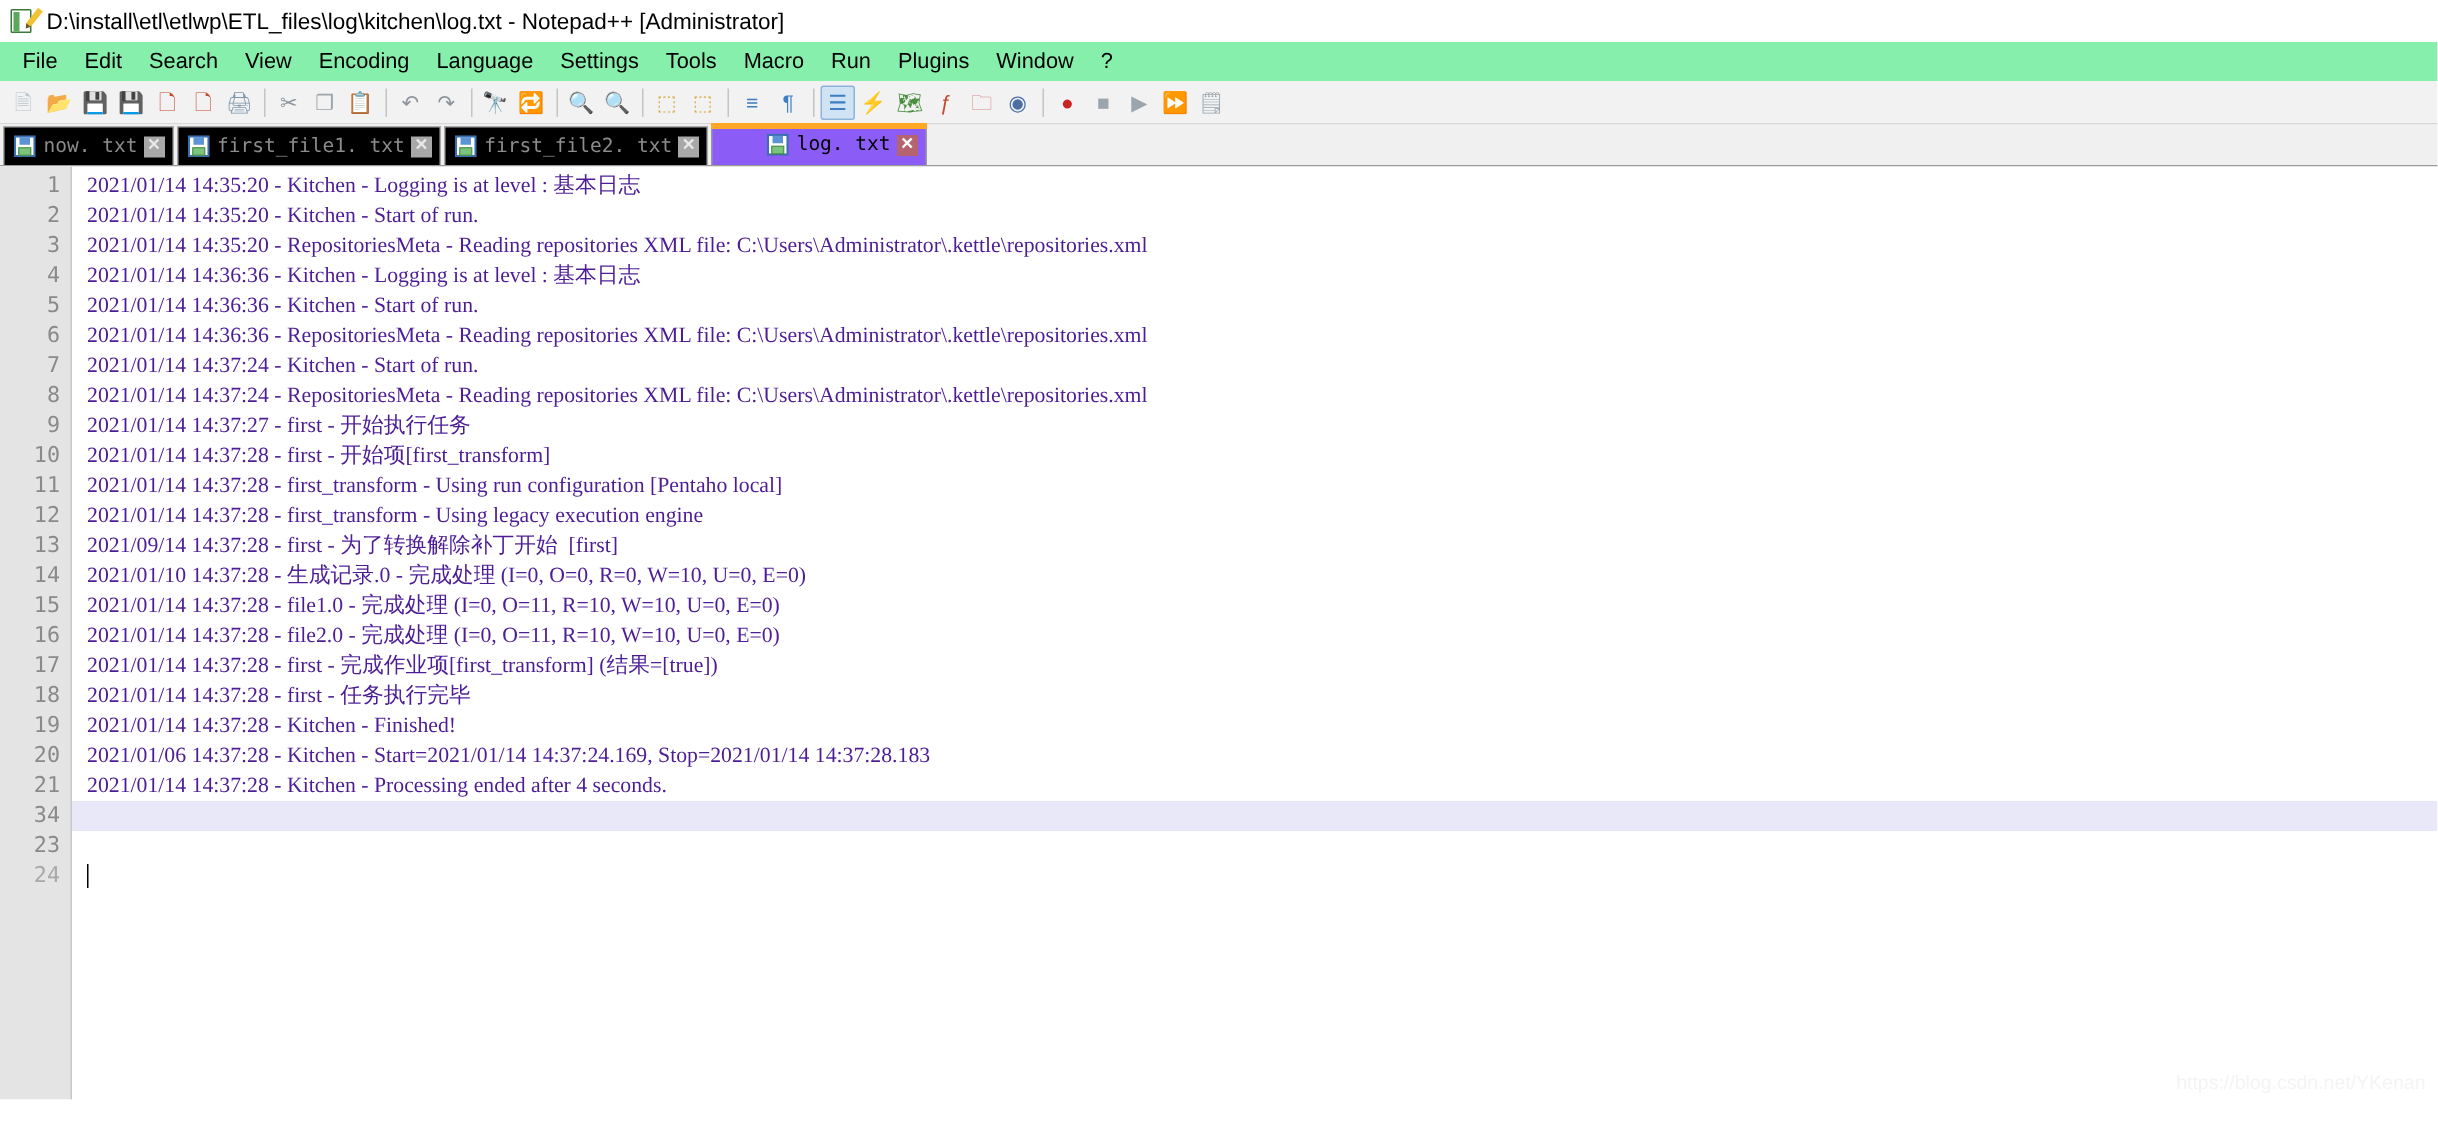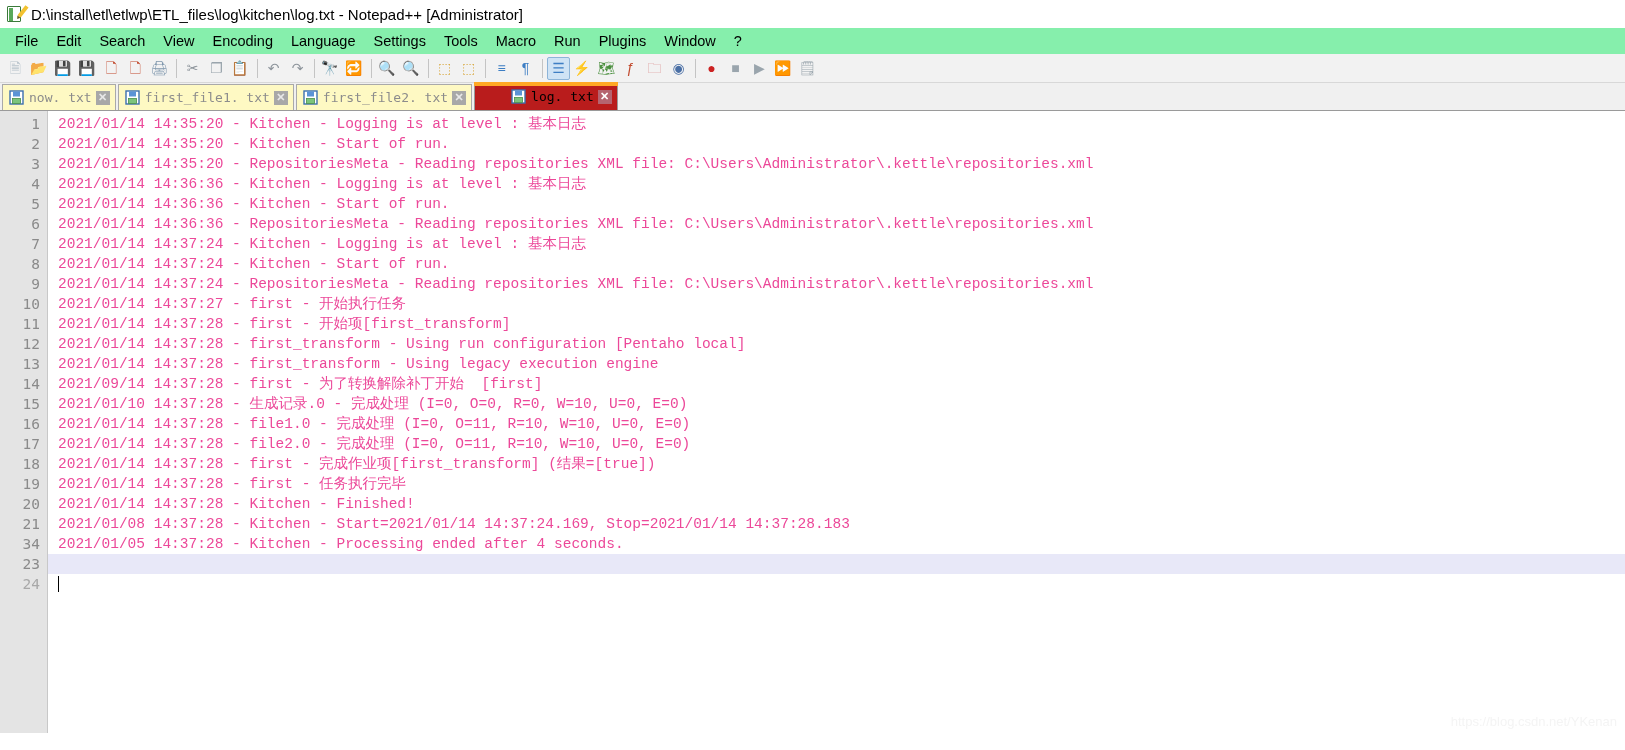--- a/index.html
+++ b/index.html
@@ -130,32 +130,32 @@
     border-bottom: 1px solid #9a9a9a;
     box-sizing: border-box;
     padding-left: 2px;
   }
   .tab {
     height: 26px;
     display: flex;
     align-items: center;
     padding: 0 5px 0 6px;
     margin-right: 2px;
-    background: #fef9c3;
+    background: #000000;
     border: 1px solid #a9a9a9;
     border-bottom: none;
     box-sizing: border-box;
     font-family: "DejaVu Sans Mono", monospace;
     font-size: 13px;
     color: #8c8c8c;
     white-space: nowrap;
     position: relative;
   }
   .tab.active {
-    background: #b91c1c;
+    background: #8b5cf6;
     color: #000000;
     height: 28px;
     border-color: #9a9a9a;
     padding-left: 36px;
   }
   .tab.active::before {
     content: "";
     position: absolute;
     left: -1px; right: -1px; top: -1px;
     height: 4px;
@@ -215,23 +215,23 @@
   .code {
     flex: 1 1 auto;
     padding-top: 3px;
     position: relative;
     overflow: hidden;
   }
   .code-line {
     height: 20px;
     line-height: 20px;
     padding-left: 10px;
-    font-family: Liberation Mono, monospace;
+    font-family: Liberation Serif, serif;
     font-size: 14.5px;
-    color: #ec4899;
+    color: #4c1d95;
     white-space: pre;
     box-sizing: border-box;
   }
   .code-line.current {
     background: #e8e8f8;
   }
   .gutter-line.current {
     color: #a8a8a8;
   }
   .caret {
@@ -451,33 +451,32 @@
       <div class="gutter-line">23</div>
       <div class="gutter-line current">24</div>
     </div>
   <div class="code" id="code">
       <div class="code-line">2021/01/14 14:35:20 - Kitchen - Logging is at level : 基本日志</div>
       <div class="code-line">2021/01/14 14:35:20 - Kitchen - Start of run.</div>
       <div class="code-line">2021/01/14 14:35:20 - RepositoriesMeta - Reading repositories XML file: C:\Users\Administrator\.kettle\repositories.xml</div>
       <div class="code-line">2021/01/14 14:36:36 - Kitchen - Logging is at level : 基本日志</div>
       <div class="code-line">2021/01/14 14:36:36 - Kitchen - Start of run.</div>
       <div class="code-line">2021/01/14 14:36:36 - RepositoriesMeta - Reading repositories XML file: C:\Users\Administrator\.kettle\repositories.xml</div>
-      <div class="code-line">2021/01/14 14:37:24 - Kitchen - Logging is at level : 基本日志</div>
       <div class="code-line">2021/01/14 14:37:24 - Kitchen - Start of run.</div>
       <div class="code-line">2021/01/14 14:37:24 - RepositoriesMeta - Reading repositories XML file: C:\Users\Administrator\.kettle\repositories.xml</div>
       <div class="code-line">2021/01/14 14:37:27 - first - 开始执行任务</div>
       <div class="code-line">2021/01/14 14:37:28 - first - 开始项[first_transform]</div>
       <div class="code-line">2021/01/14 14:37:28 - first_transform - Using run configuration [Pentaho local]</div>
       <div class="code-line">2021/01/14 14:37:28 - first_transform - Using legacy execution engine</div>
       <div class="code-line">2021/09/14 14:37:28 - first - 为了转换解除补丁开始  [first]</div>
       <div class="code-line">2021/01/10 14:37:28 - 生成记录.0 - 完成处理 (I=0, O=0, R=0, W=10, U=0, E=0)</div>
       <div class="code-line">2021/01/14 14:37:28 - file1.0 - 完成处理 (I=0, O=11, R=10, W=10, U=0, E=0)</div>
       <div class="code-line">2021/01/14 14:37:28 - file2.0 - 完成处理 (I=0, O=11, R=10, W=10, U=0, E=0)</div>
       <div class="code-line">2021/01/14 14:37:28 - first - 完成作业项[first_transform] (结果=[true])</div>
       <div class="code-line">2021/01/14 14:37:28 - first - 任务执行完毕</div>
       <div class="code-line">2021/01/14 14:37:28 - Kitchen - Finished!</div>
-      <div class="code-line">2021/01/08 14:37:28 - Kitchen - Start=2021/01/14 14:37:24.169, Stop=2021/01/14 14:37:28.183</div>
-      <div class="code-line">2021/01/05 14:37:28 - Kitchen - Processing ended after 4 seconds.</div>
+      <div class="code-line">2021/01/06 14:37:28 - Kitchen - Start=2021/01/14 14:37:24.169, Stop=2021/01/14 14:37:28.183</div>
+      <div class="code-line">2021/01/14 14:37:28 - Kitchen - Processing ended after 4 seconds.</div>
       <div class="code-line current"></div>
       <div class="caret" style="top: 465px;"></div>
     </div>
   <div class="watermark">https://blog.csdn.net/YKenan</div>
 </div>
 
 </body></html>

